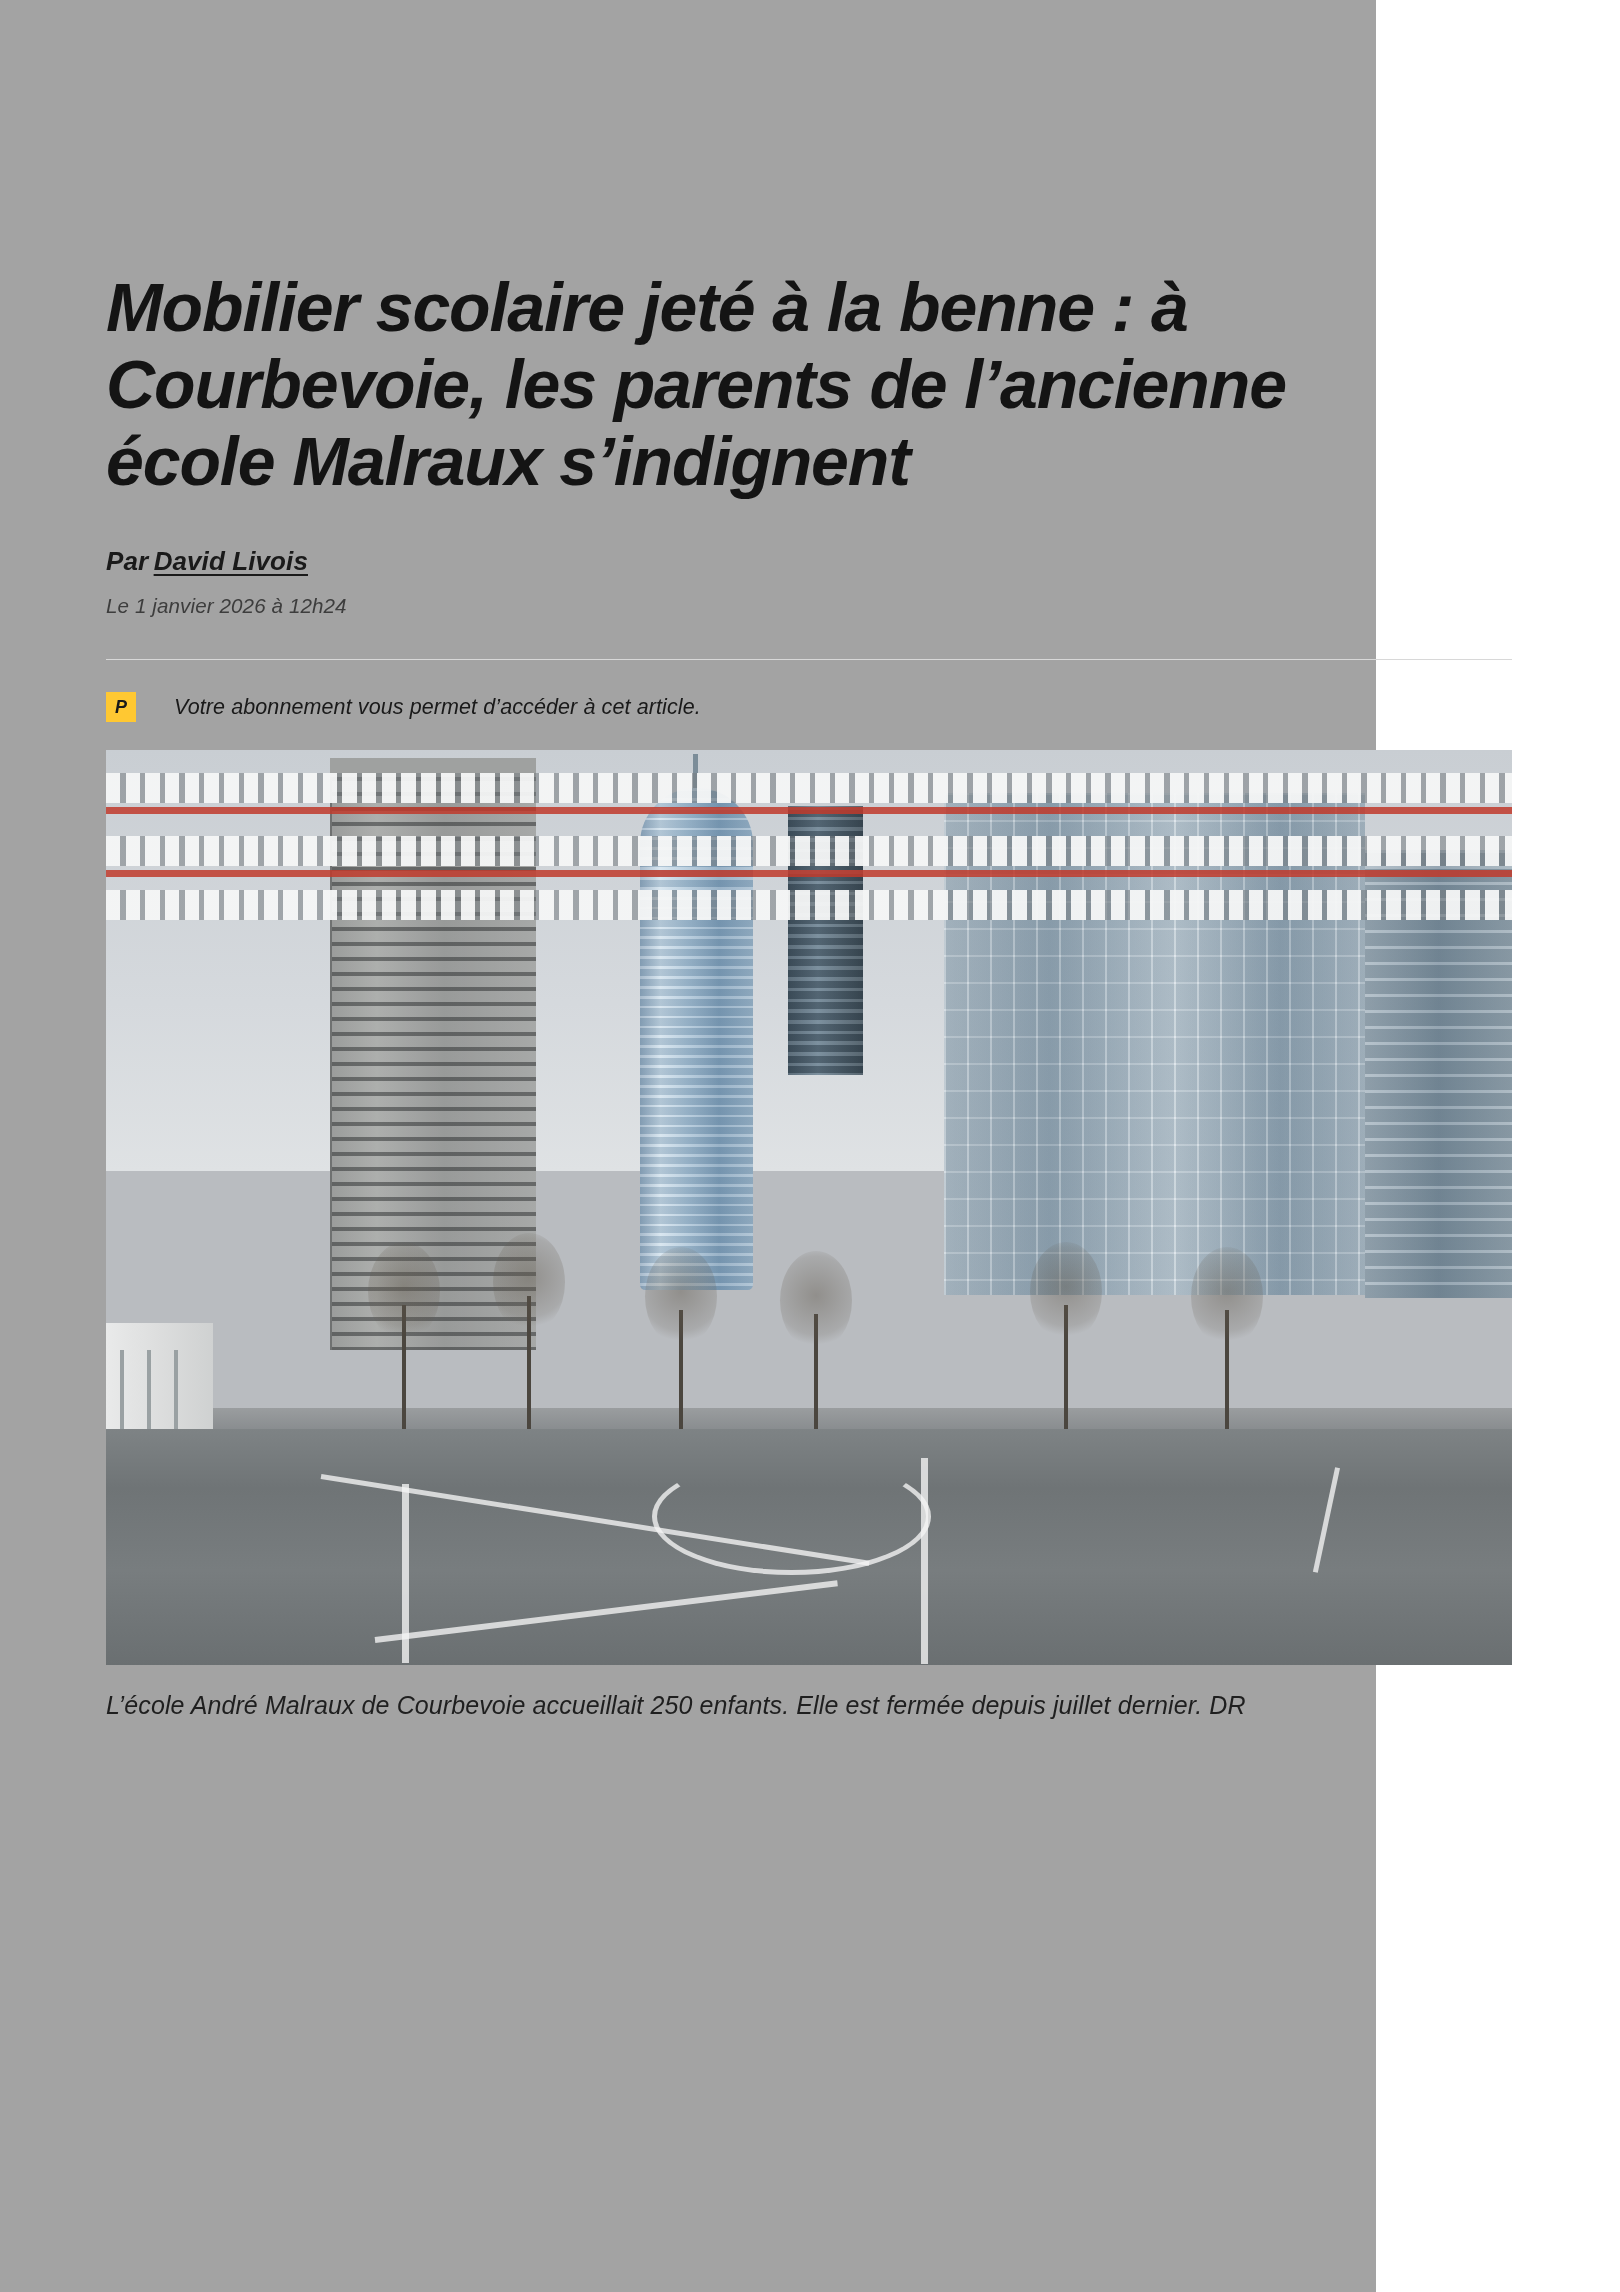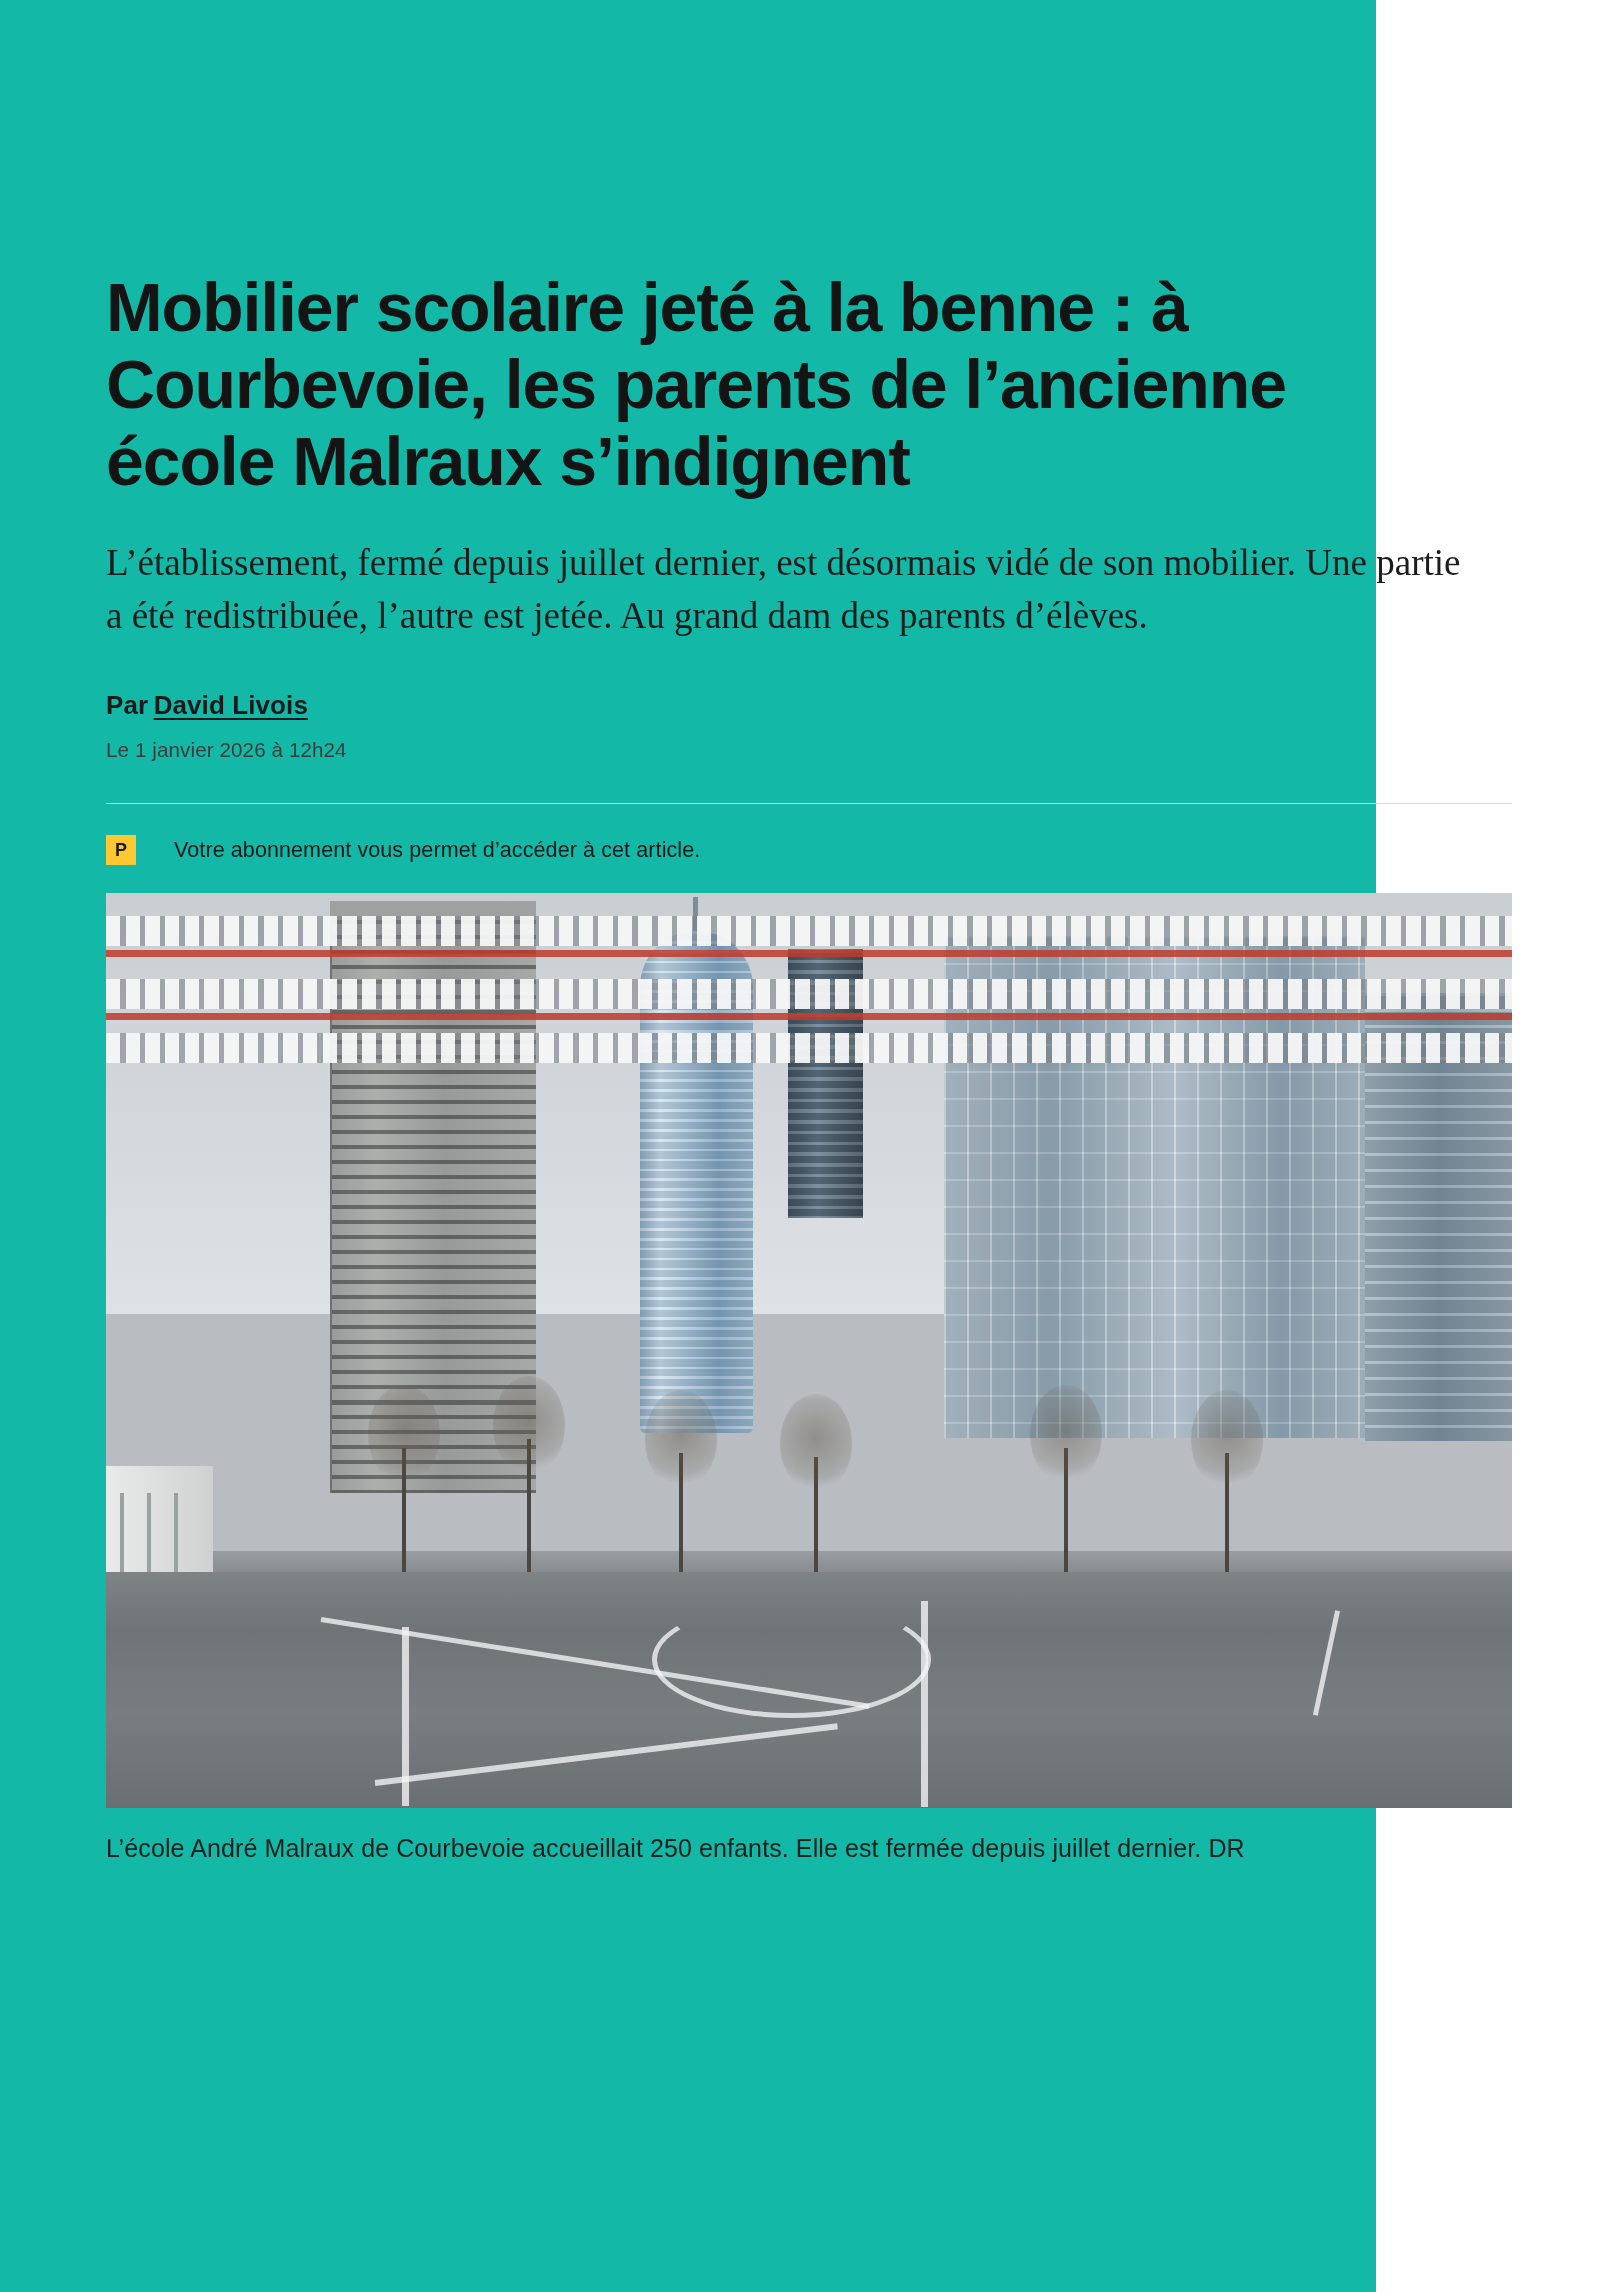--- a/index.html
+++ b/index.html
@@ -11,22 +11,23 @@
     width: 1620px;
     min-height: 2293px;
     font-family: "Liberation Sans", sans-serif;
     color: #1a1a1a;
     -webkit-font-smoothing: antialiased;
   }
   .page {
     width: 1376px;
     min-height: 2293px;
     position: relative;
-    background: #14b8a6;
+    background: #a3a3a3;
     box-sizing: border-box;
+    font-style: italic;
   }
   .article {
     position: absolute;
     left: 106px;
     top: 0;
     width: 1406px;
   }
   
   .headline {
     margin: 0;
@@ -262,21 +263,20 @@
   }
 </style>
 </head>
 <body>
 
 <div class="page">
   <div class="article">
 
     <h1 class="headline">Mobilier scolaire jeté à la benne : à Courbevoie, les parents de l’ancienne école Malraux s’indignent</h1>
 
-    <p class="standfirst">L’établissement, fermé depuis juillet dernier, est désormais vidé de son mobilier. Une partie a été redistribuée, l’autre est jetée. Au grand dam des parents d’élèves.</p>
 
     <div class="byline">
       <span class="par">Par</span><span class="author">David Livois</span>
     </div>
 
     <div class="timestamp">Le 1 janvier 2026 à 12h24</div>
 
     <div class="divider"></div>
 
     <div class="premium-row">

